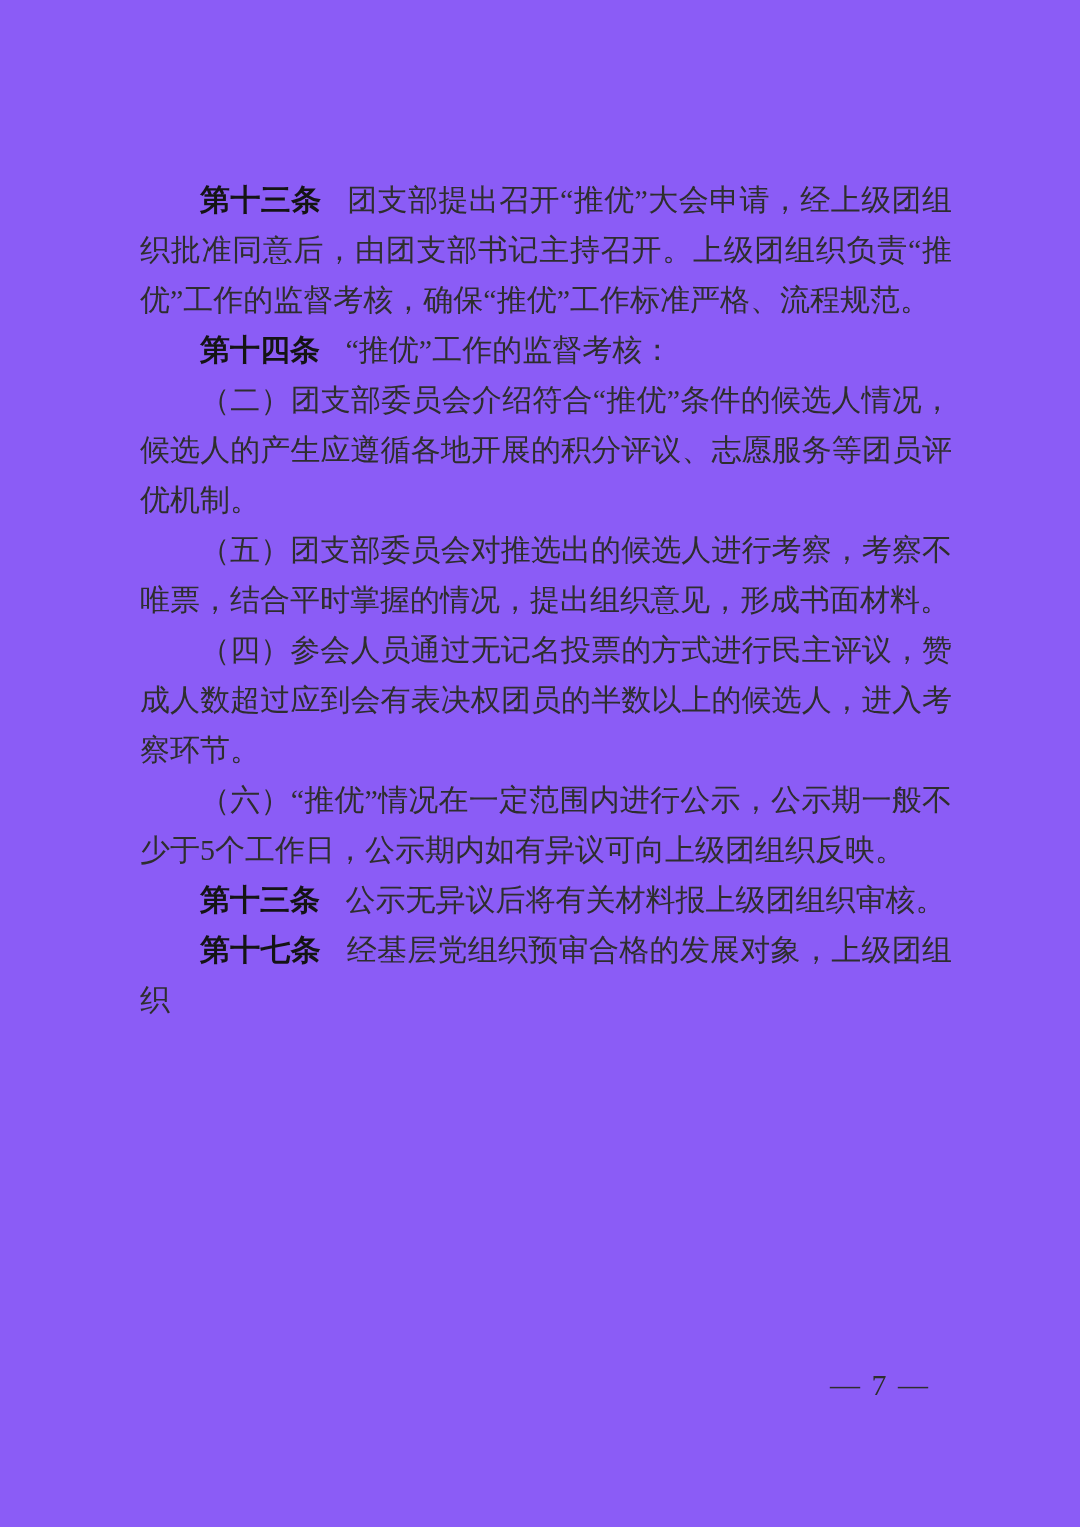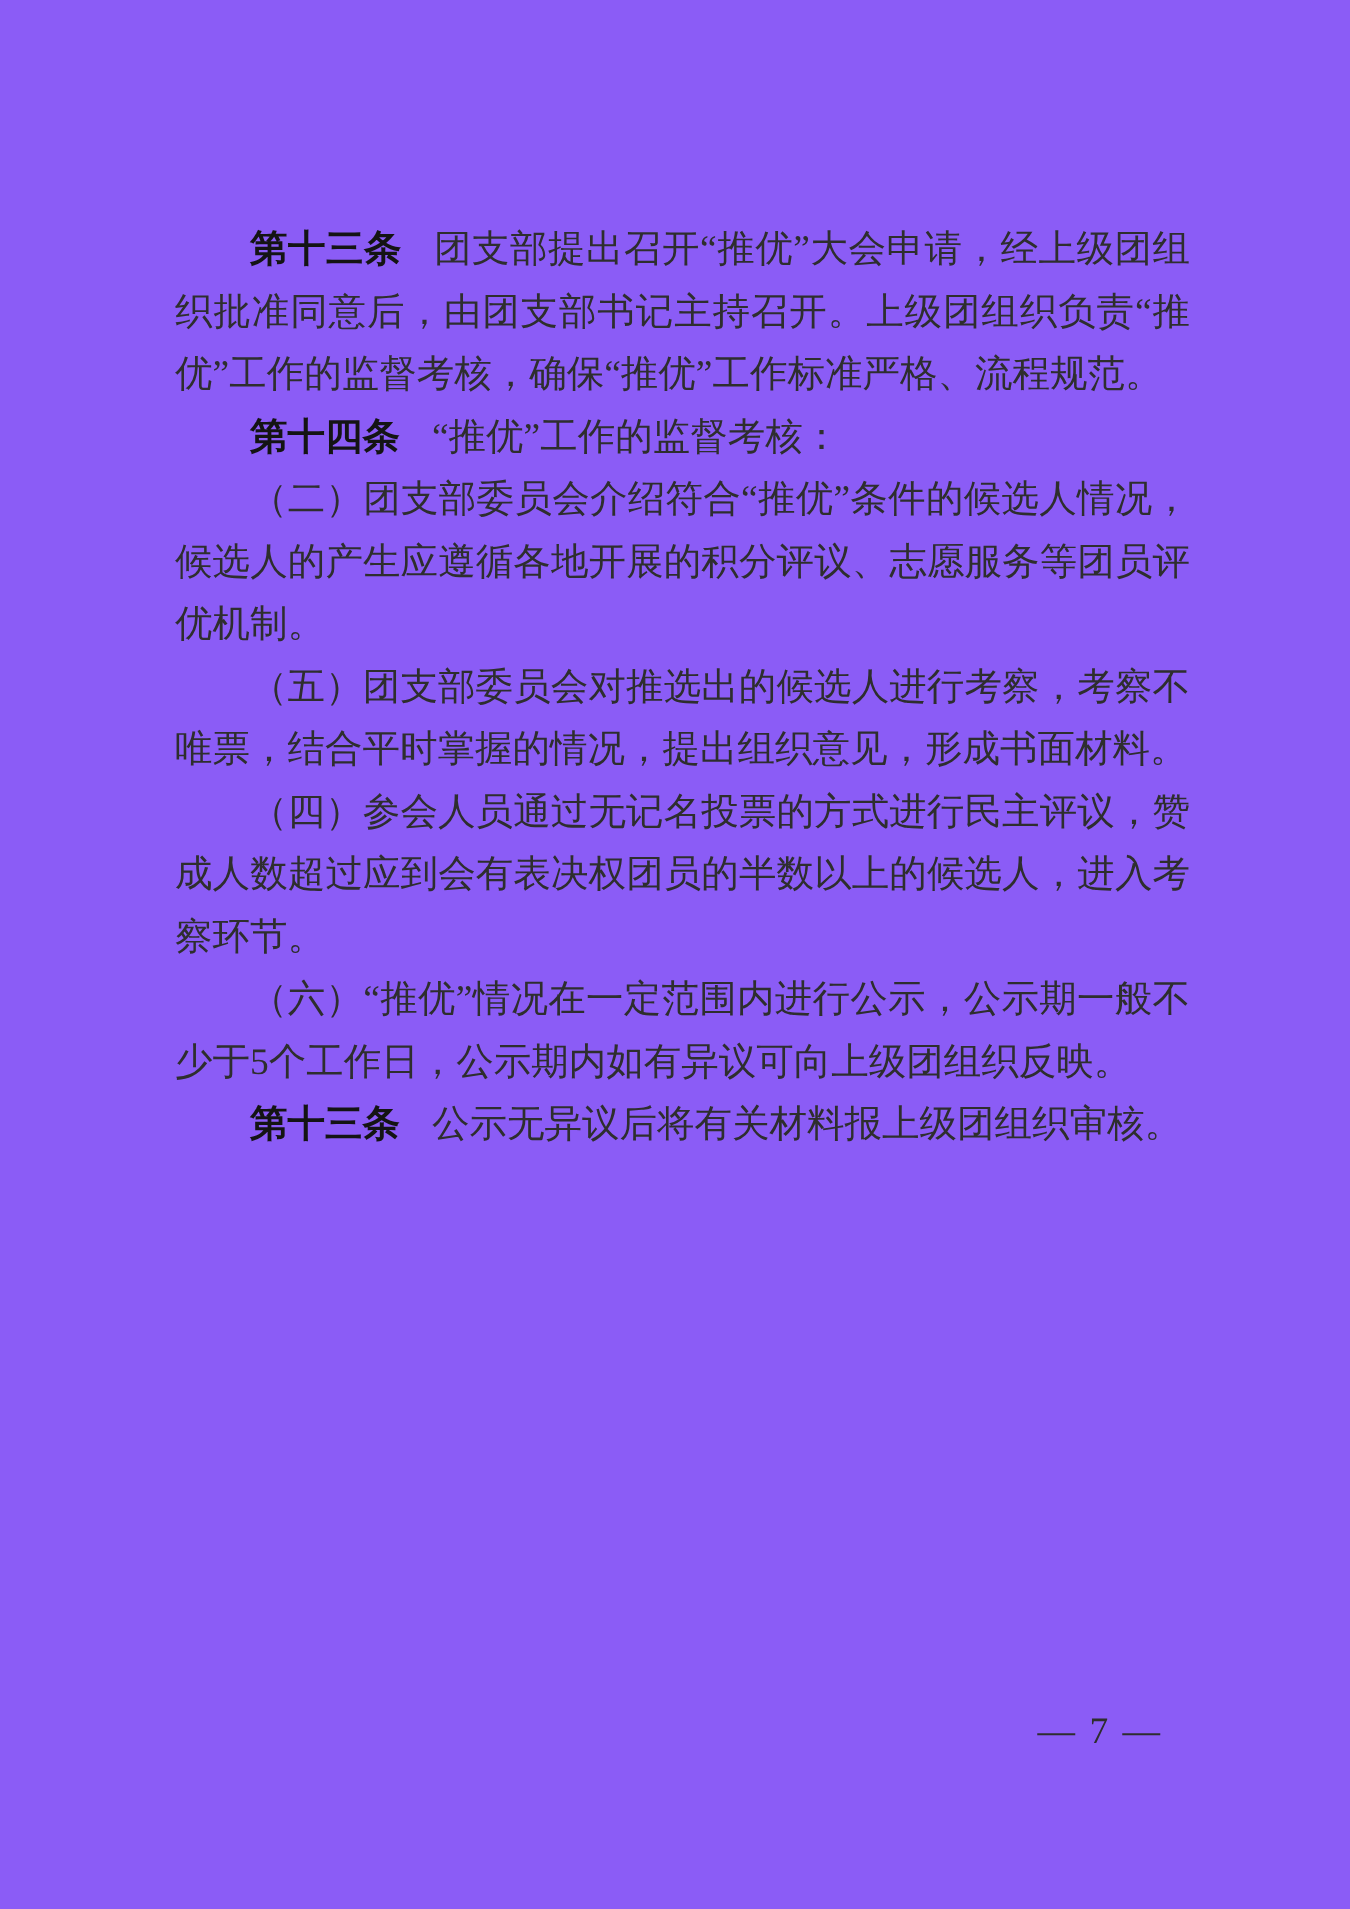--- a/index.html
+++ b/index.html
@@ -67,17 +67,18 @@
 
     <p class="para"><span class="text">（五）团支部委员会对推选出的候选人进行考察，考察不唯票，结合平时掌握的情况，提出组织意见，形成书面材料。</span></p>
 
     <p class="para"><span class="text">（四）参会人员通过无记名投票的方式进行民主评议，赞成人数超过应到会有表决权团员的半数以上的候选人，进入考察环节。</span></p>
 
     <p class="para"><span class="text">（六）“推优”情况在一定范围内进行公示，公示期一般不少于5个工作日，公示期内如有异议可向上级团组织反映。</span></p>
 
     <p class="para"><span class="term">第十三条</span><span class="text">公示无异议后将有关材料报上级团组织审核。</span></p>
 
 
+    <p class="para"><span class="term">第十七条</span><span class="text">经基层党组织预审合格的发展对象，上级团组织</span></p>
 
   </div>
 
   <div class="page-footer">— 7 —</div>
 </div>
 
 </body></html>

